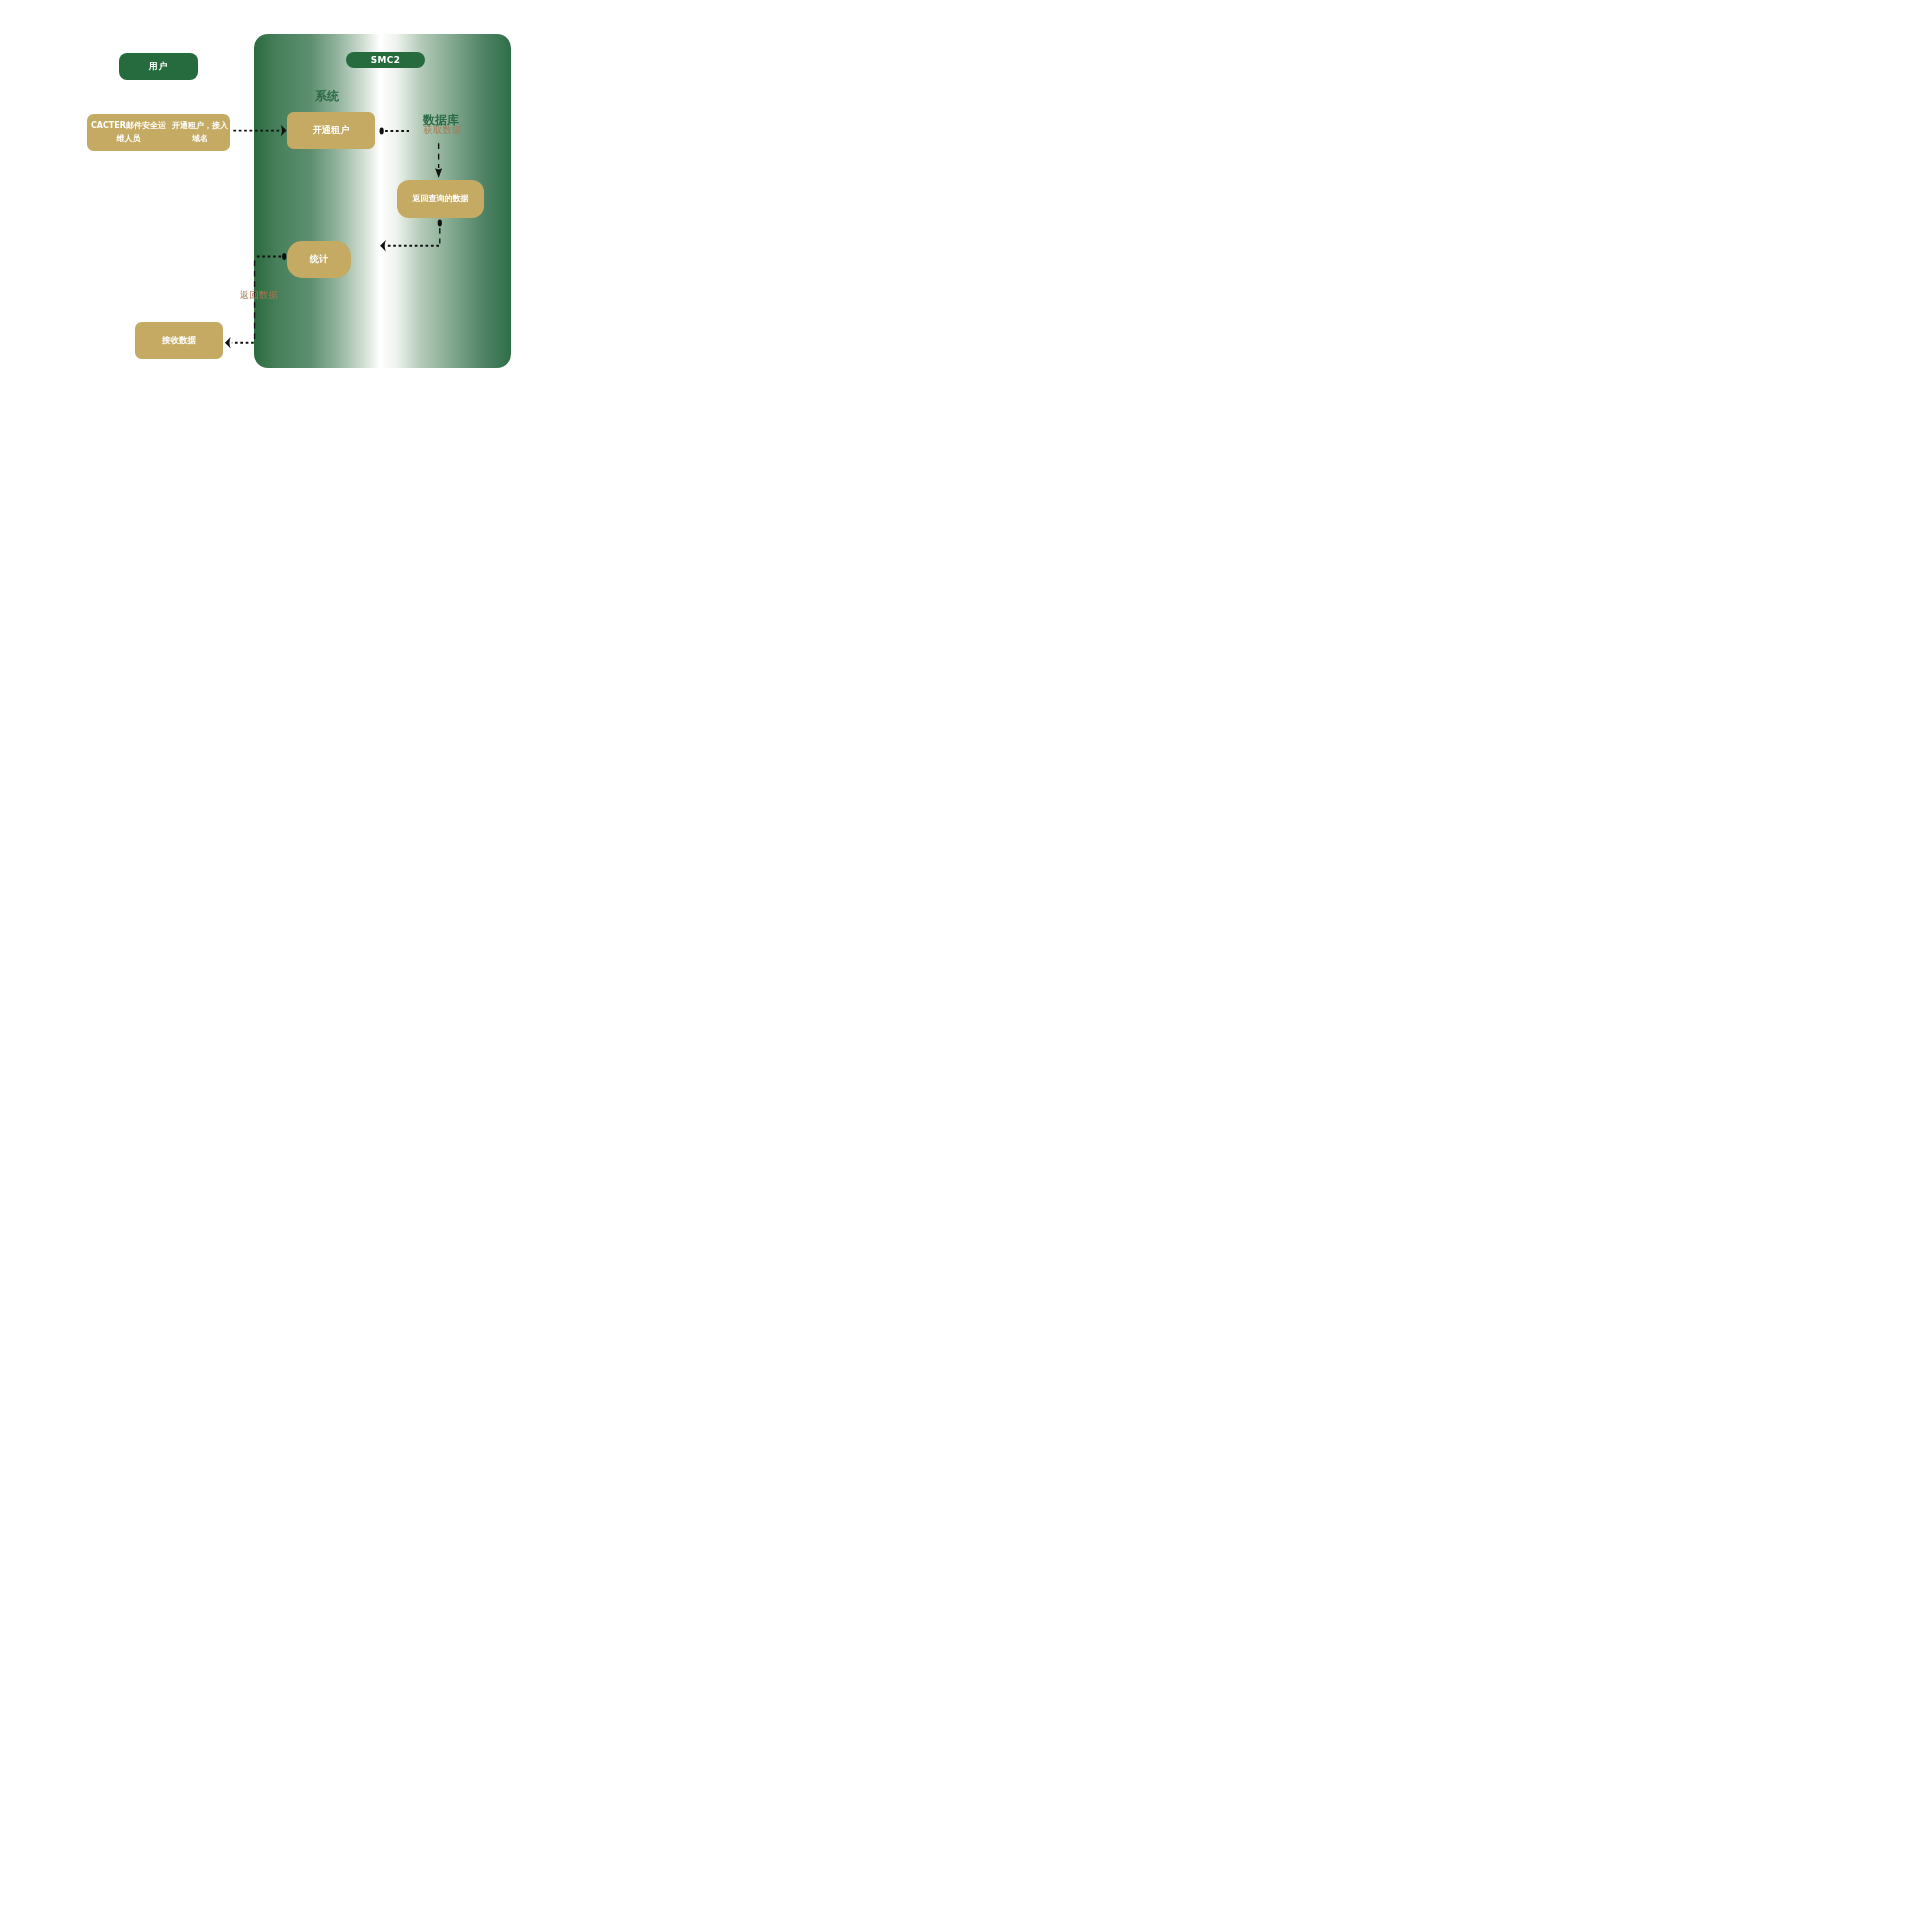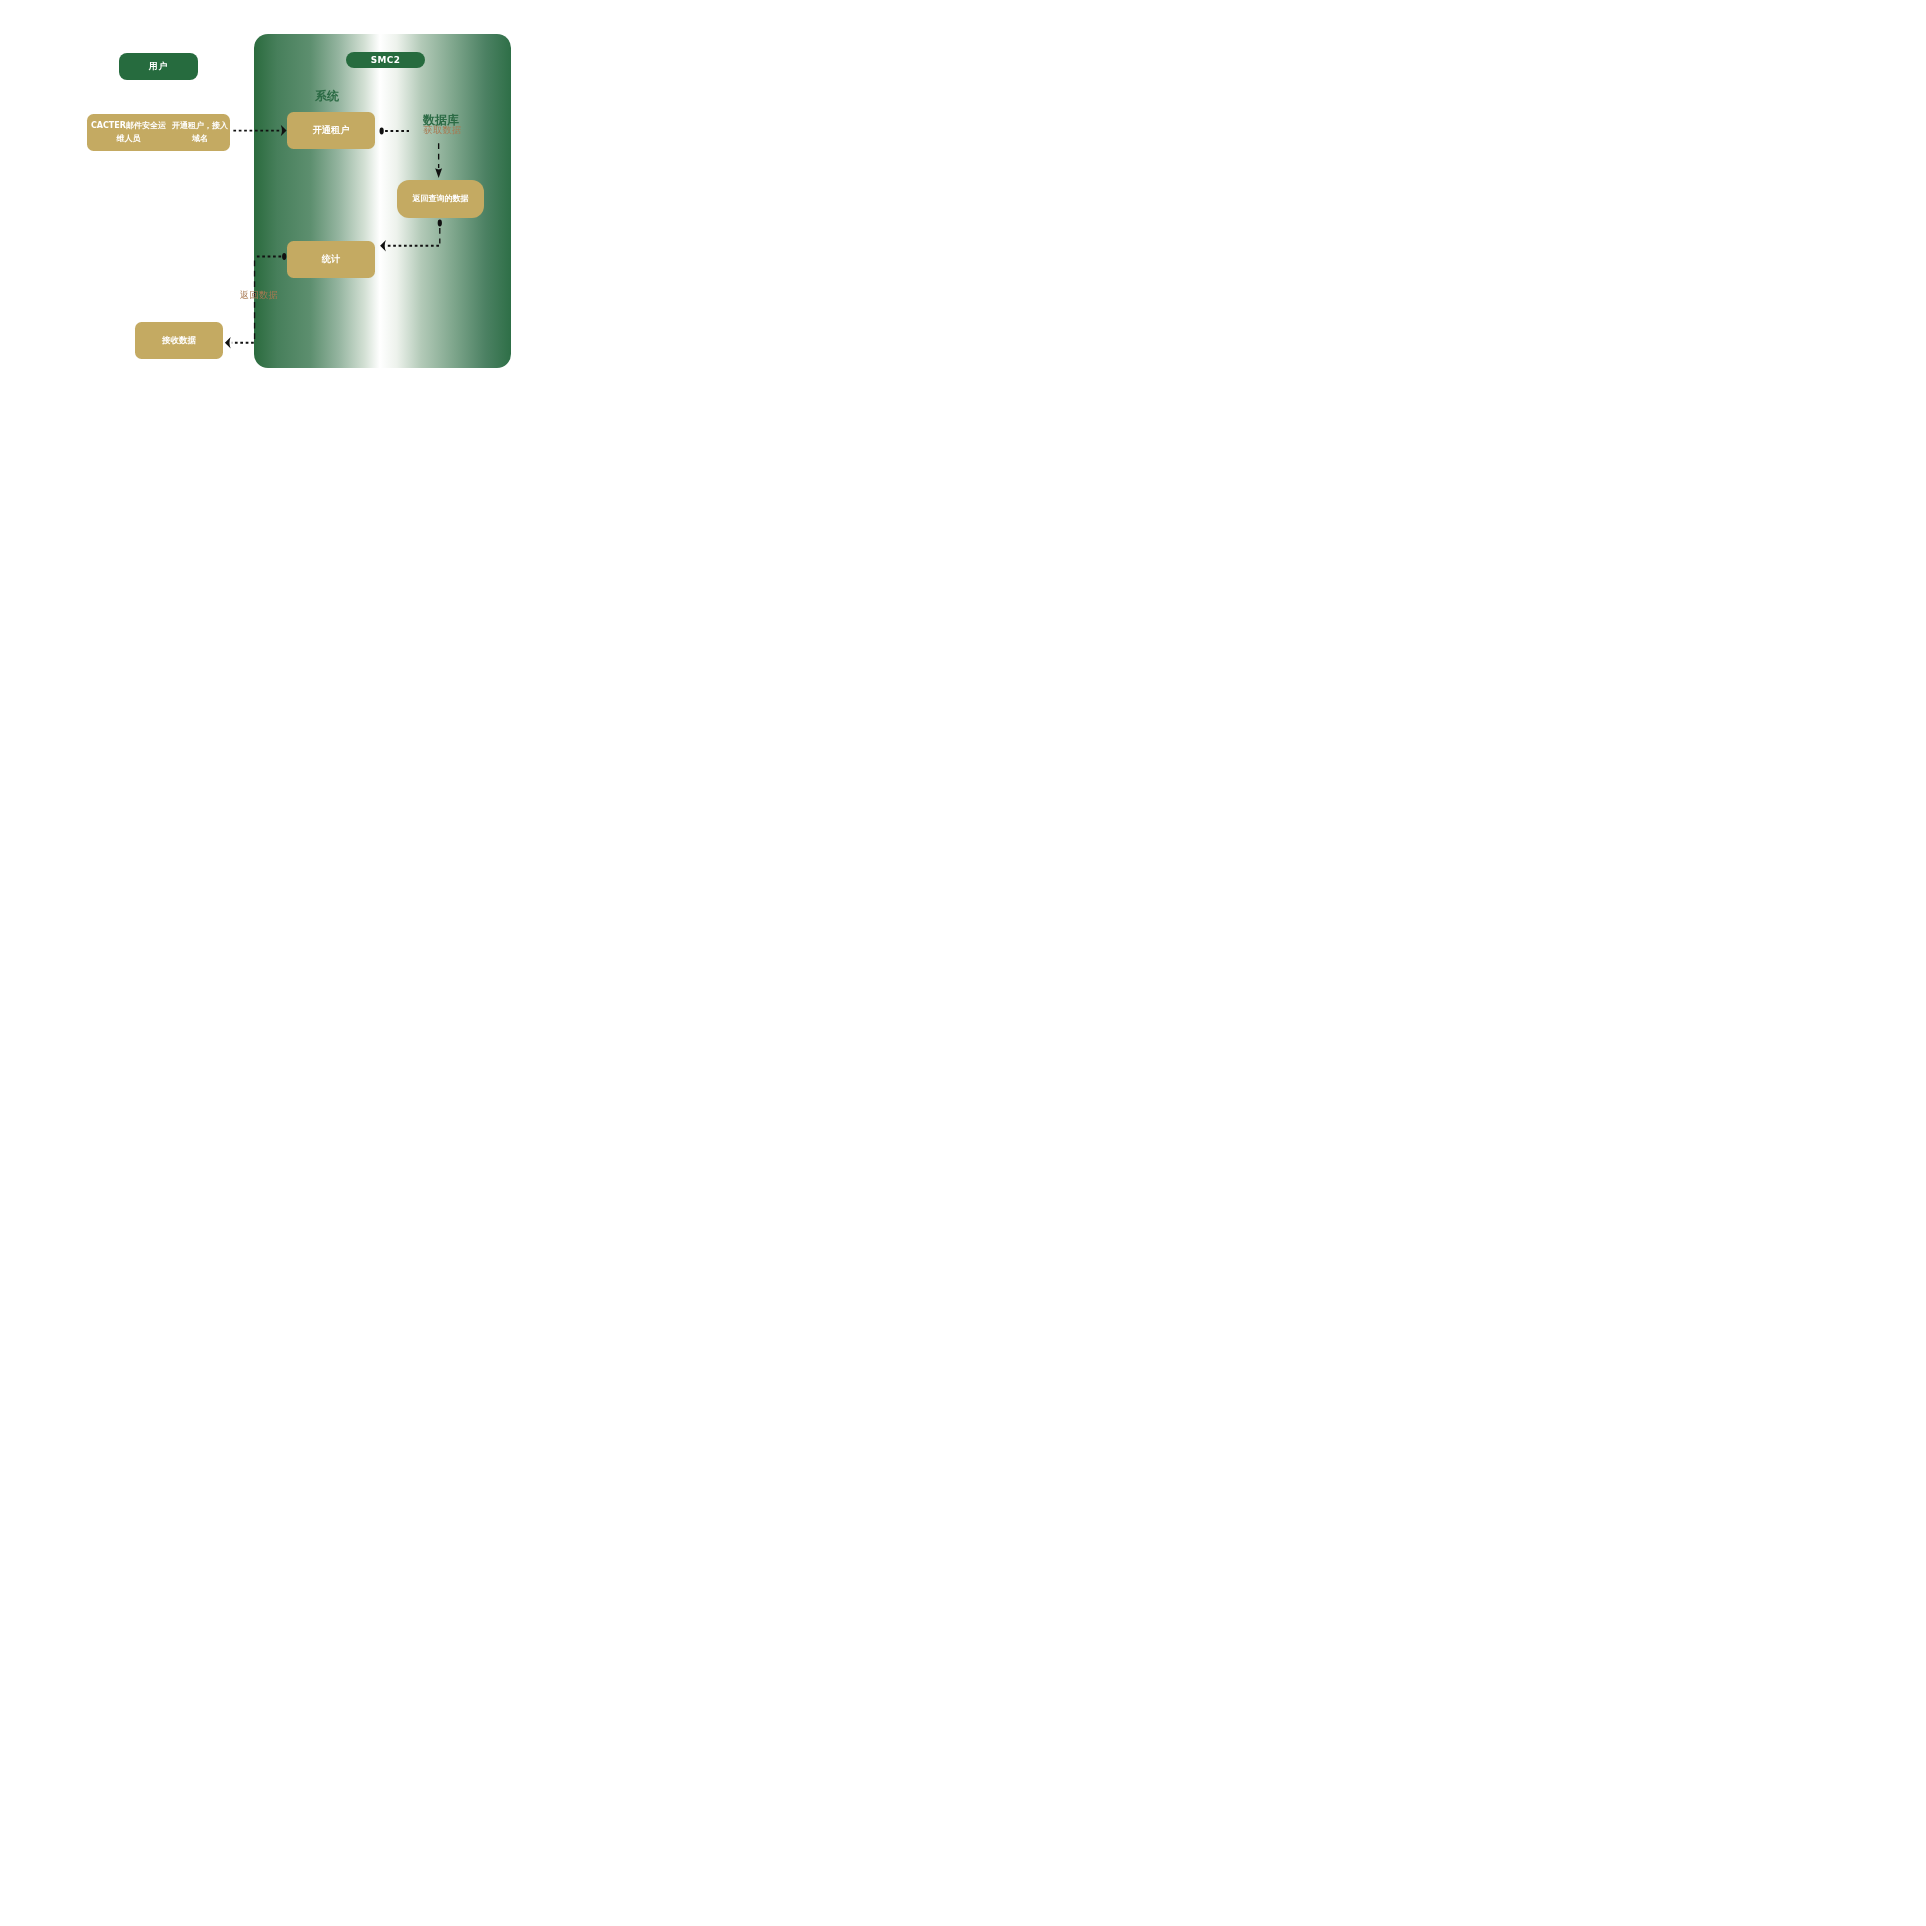--- a/index.html
+++ b/index.html
@@ -145,21 +145,21 @@
   </div>
 
   <div class="abs node" style="left:287px; top:112px; width:88px; height:37px; font-size:9.2px;">
     <div class="ln">开通租户</div>
   </div>
 
   <div class="abs node" style="left:397px; top:180px; width:87px; height:38px; font-size:8px;border-radius:12px;">
     <div class="ln">返回查询的数据</div>
   </div>
 
-  <div class="abs node" style="left:287px; top:241px; width:88px; height:37px; font-size:9.2px;">
+  <div class="abs node" style="left:287px; top:241px; width:64px; height:37px; font-size:9.2px;border-radius:15px;">
     <div class="ln">统计</div>
   </div>
 
   <div class="abs node" style="left:135px; top:322px; width:88px; height:37px; font-size:8.5px;">
     <div class="ln">接收数据</div>
   </div>
 
   <div class="abs edge-label" style="left:410px; top:124px; width:65px;">获取数据</div>
   <div class="abs edge-label" style="left:228px; top:289px; width:62px;">返回数据</div>
 

